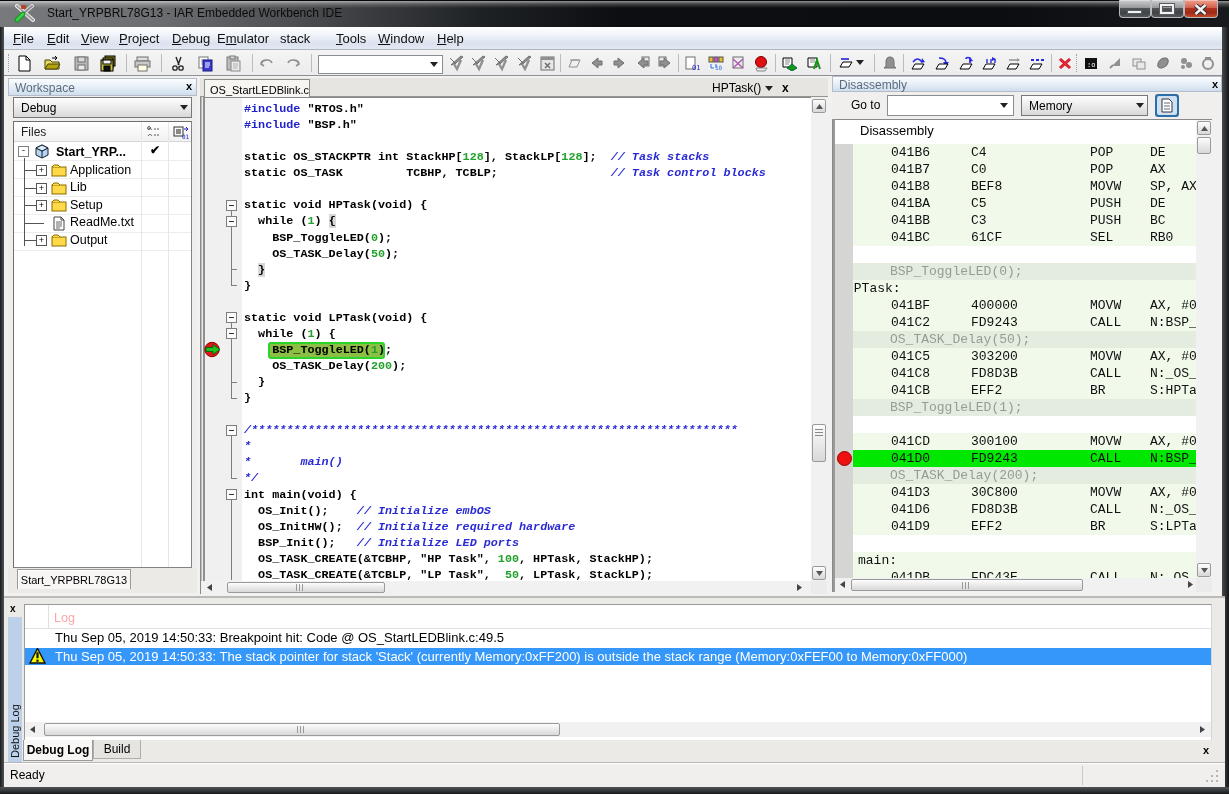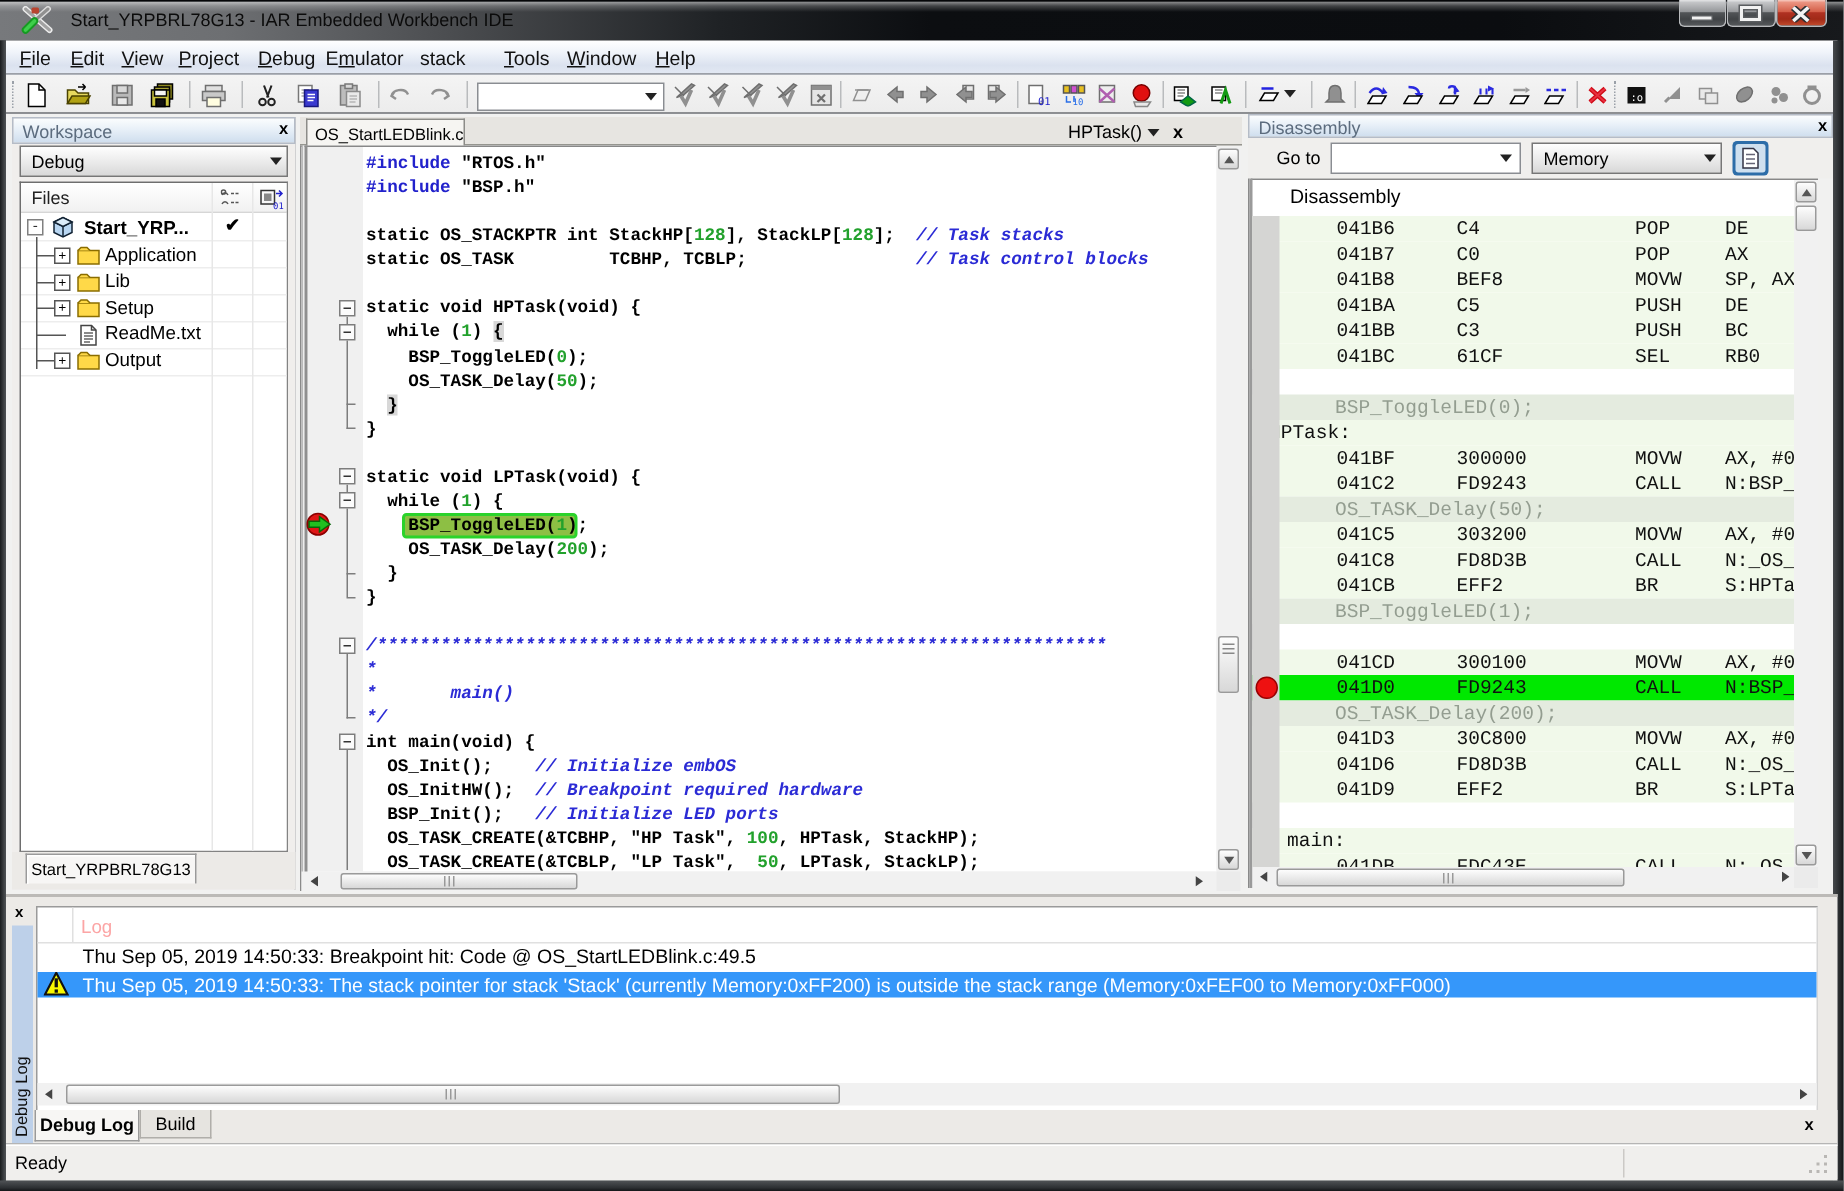--- a/index.html
+++ b/index.html
@@ -407,21 +407,21 @@
     OS_TASK_Delay(<span class="num">200</span>);
   }
 }
 
 <span class="cm">/*********************************************************************</span>
 <span class="cm">*</span>
 <span class="cm">*       main()</span>
 <span class="cm">*/</span>
 int main(void) {
   OS_Init();    <span class="cm">// Initialize embOS</span>
-  OS_InitHW();  <span class="cm">// Breakpoint required hardware</span>
+  OS_InitHW();  <span class="cm">// Initialize required hardware</span>
   BSP_Init();   <span class="cm">// Initialize LED ports</span>
   OS_TASK_CREATE(&amp;TCBHP, "HP Task", <span class="num">100</span>, HPTask, StackHP);
   OS_TASK_CREATE(&amp;TCBLP, "LP Task",  <span class="num">50</span>, LPTask, StackLP);</pre>
 
 <div class="fold" style="left:226px;top:200px"></div>
 <div class="fold" style="left:226px;top:216px"></div>
 <div class="fline" style="left:231px;top:211px;height:75px"></div>
 <div class="fcorn" style="left:231px;top:269px;width:6px"></div>
 <div class="fcorn" style="left:231px;top:285px;width:6px"></div>
 <div class="fold" style="left:226px;top:312px"></div>
@@ -525,21 +525,21 @@
       <span class="dtxt" style="left:315px">RB0</span>
     </div>
 <div class="drow" style="top:119px;background:#e4ebdf">
       <span class="dtxt" style="left:55px;color:#939d90">BSP_ToggleLED(0);</span>
     </div>
 <div class="drow" style="top:136px;background:#f1f9ea">
       <span class="dtxt" style="left:11px">HPTask:</span>
     </div>
 <div class="drow" style="top:153px;background:#f1f9ea">
       <span class="dtxt" style="left:56px">041BF</span>
-      <span class="dtxt" style="left:136px">300000</span>
+      <span class="dtxt" style="left:136px">400000</span>
       <span class="dtxt" style="left:255px">MOVW</span>
       <span class="dtxt" style="left:315px">AX, #0</span>
     </div>
 <div class="drow" style="top:170px;background:#f1f9ea">
       <span class="dtxt" style="left:56px">041C2</span>
       <span class="dtxt" style="left:136px">FD9243</span>
       <span class="dtxt" style="left:255px">CALL</span>
       <span class="dtxt" style="left:315px">N:BSP_T</span>
     </div>
 <div class="drow" style="top:187px;background:#e4ebdf">

